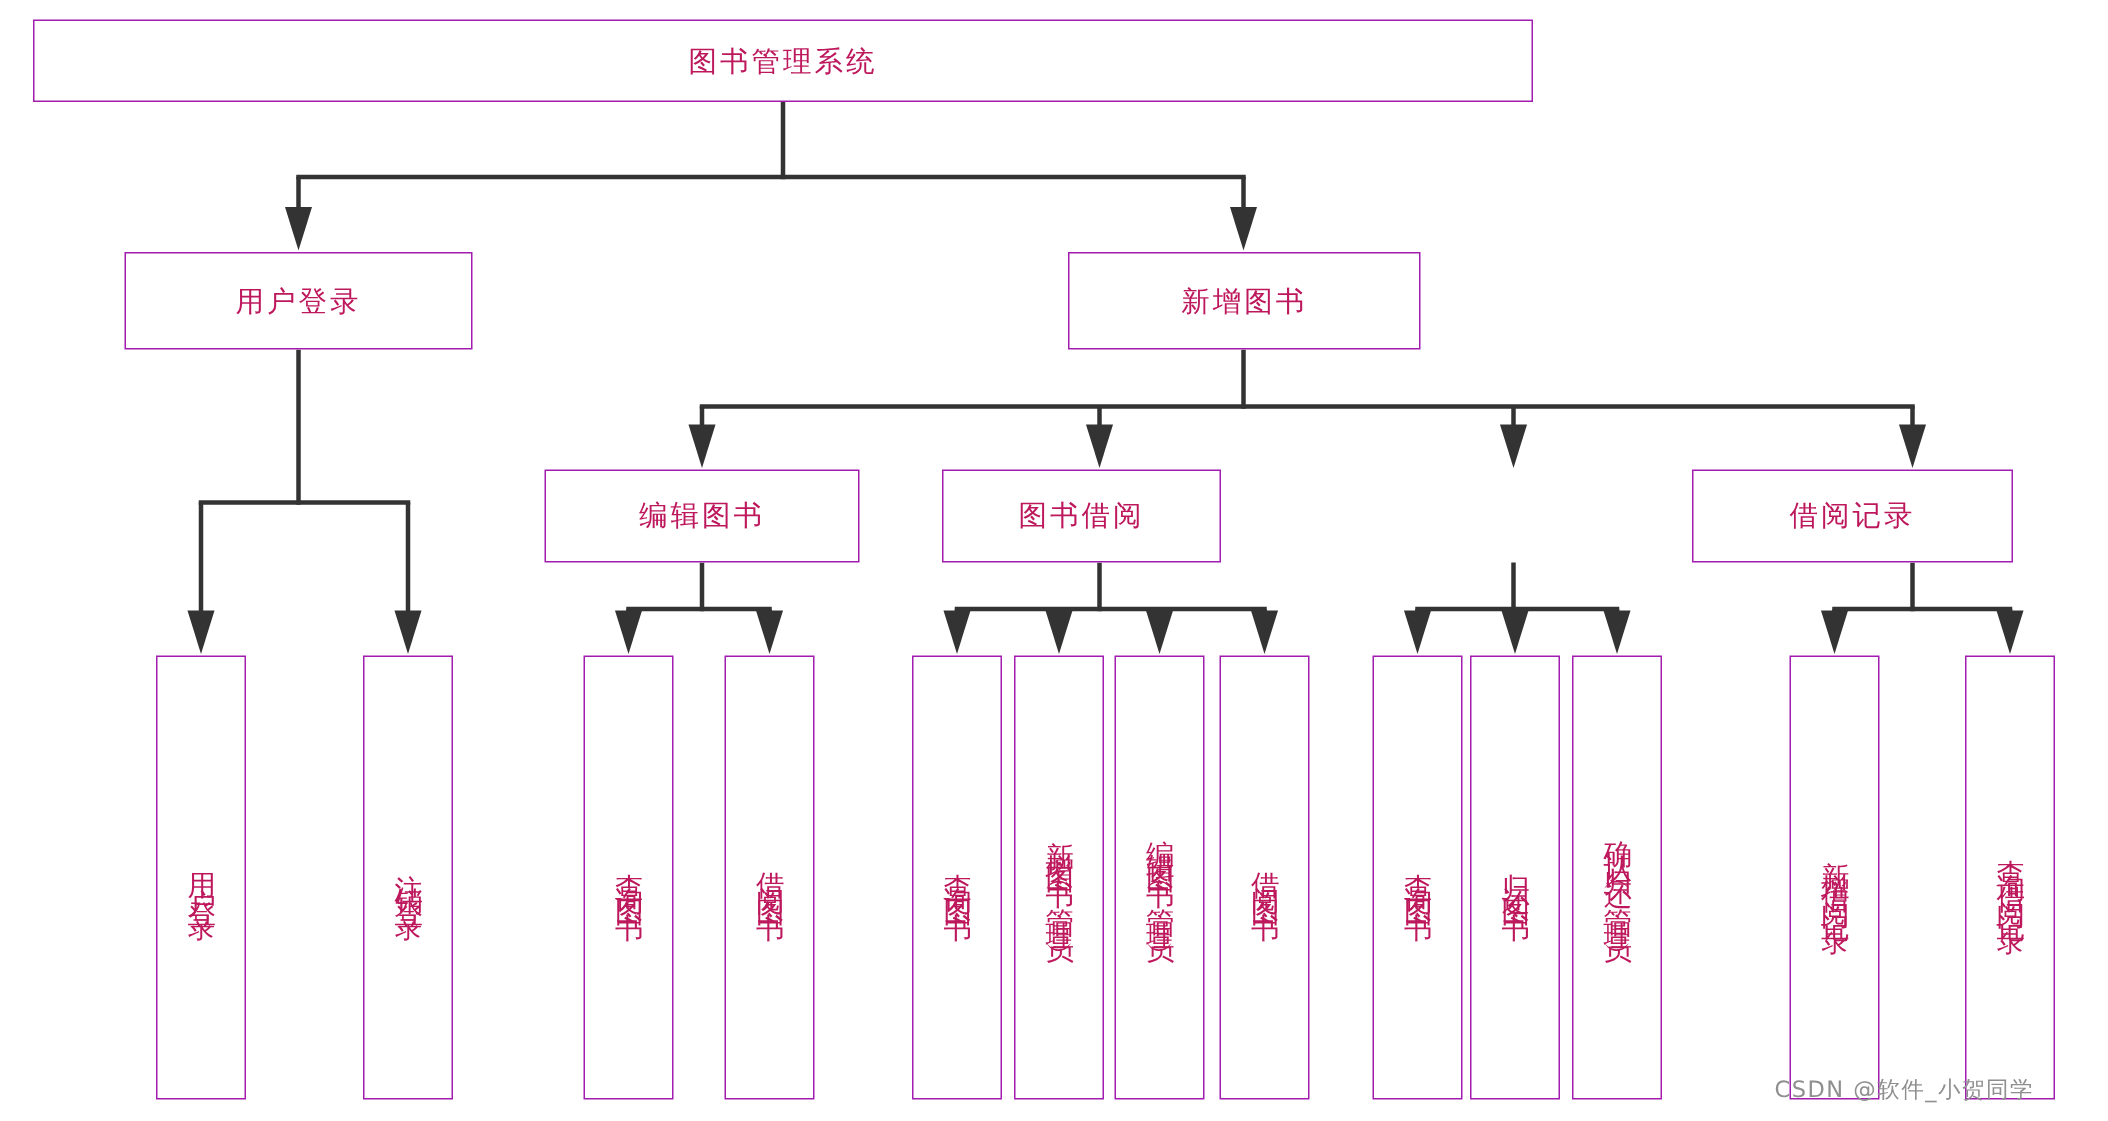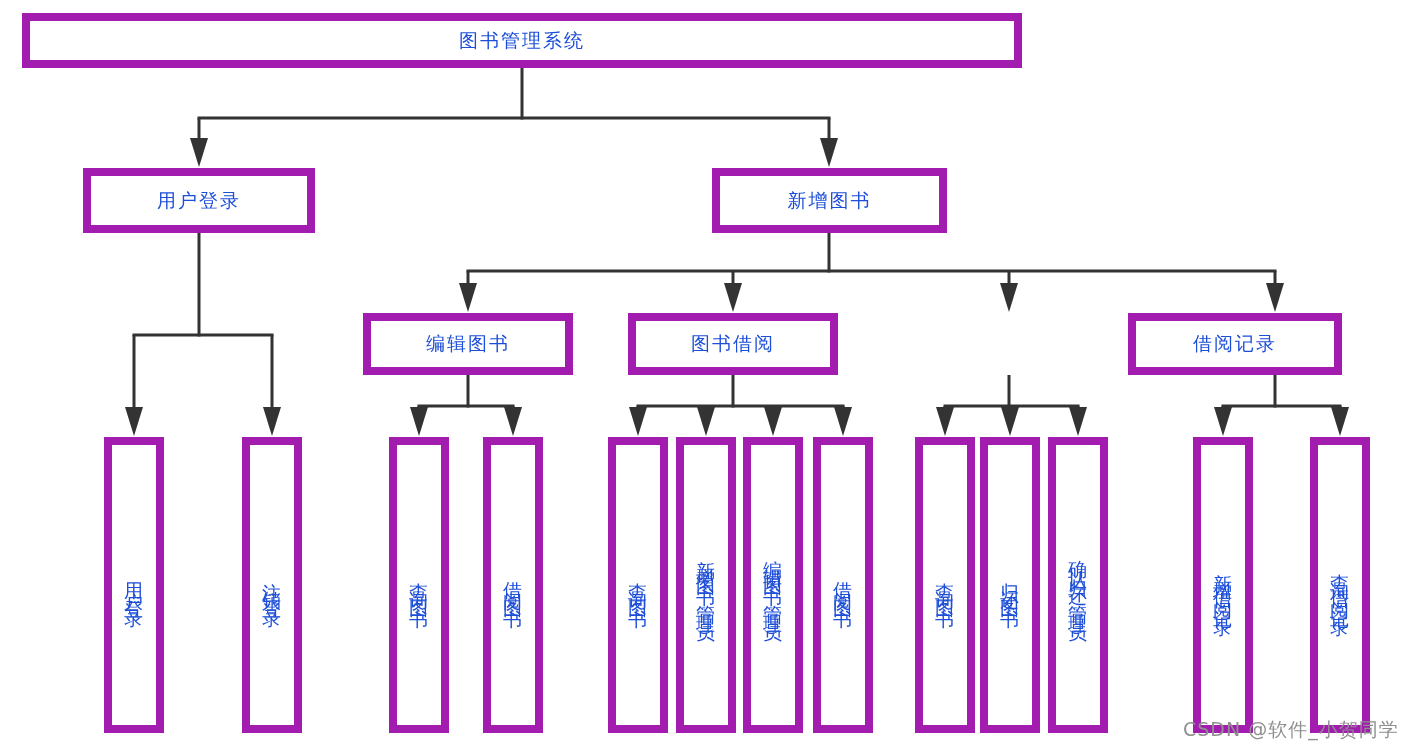--- a/index.html
+++ b/index.html
@@ -7,44 +7,44 @@
     position:relative;
     width:1405px;height:747px;
     background:#ffffff;
     overflow:hidden;
     font-family:"DejaVu Sans","Liberation Sans",sans-serif;
   }
   .wires{position:absolute;left:0;top:0;}
   .box{
     position:absolute;
     box-sizing:border-box;
-    border:8px solid #a21caf;
+    border:1px solid #a21caf;
     background:#ffffff;
     display:flex;
     align-items:center;
     justify-content:center;
-    color:#1d4ed8;
+    color:#be185d;
   }
   .h{
     font-size:19px;
     letter-spacing:2px;
     white-space:nowrap;
   }
   .v{
     writing-mode:vertical-rl;
     text-orientation:upright;
     font-size:19px;
     letter-spacing:9px;
     line-height:1;
   }
   .watermark{
     position:absolute;
     left:1183px;
     top:717px;
-    font-size:19px;
+    font-size:15px;
     color:#8f8f8f;
     letter-spacing:1px;
     white-space:nowrap;
   }
 </style>
 </head>
 <body>
 
 <div class="stage">
 
@@ -112,21 +112,21 @@
       <polygon points="1331,407 1349,407 1340,436"></polygon>
     </g>
   </svg>
 
   <div class="box h" style="left:22px;top:13px;width:1000px;height:55px">图书管理系统</div>
 
   <div class="box h" style="left:83px;top:168px;width:232px;height:65px">用户登录</div>
   <div class="box h" style="left:712px;top:168px;width:235px;height:65px">新增图书</div>
 
   <div class="box h" style="left:363px;top:313px;width:210px;height:62px">编辑图书</div>
-  <div class="box h" style="left:628px;top:313px;width:210px;height:62px">图书借阅</div>
+  <div class="box h" style="left:628px;top:313px;width:186px;height:62px">图书借阅</div>
   <div class="box h" style="left:1128px;top:313px;width:214px;height:62px">借阅记录</div>
 
   <div class="box v" style="left:104px;top:437px;width:60px;height:296px">用户登录</div>
   <div class="box v" style="left:242px;top:437px;width:60px;height:296px">注销登录</div>
 
   <div class="box v" style="left:389px;top:437px;width:60px;height:296px">查询图书</div>
   <div class="box v" style="left:483px;top:437px;width:60px;height:296px">借阅图书</div>
 
   <div class="box v" style="left:608px;top:437px;width:60px;height:296px">查询图书</div>
   <div class="box v" style="left:676px;top:437px;width:60px;height:296px">新增图书（管理员）</div>

